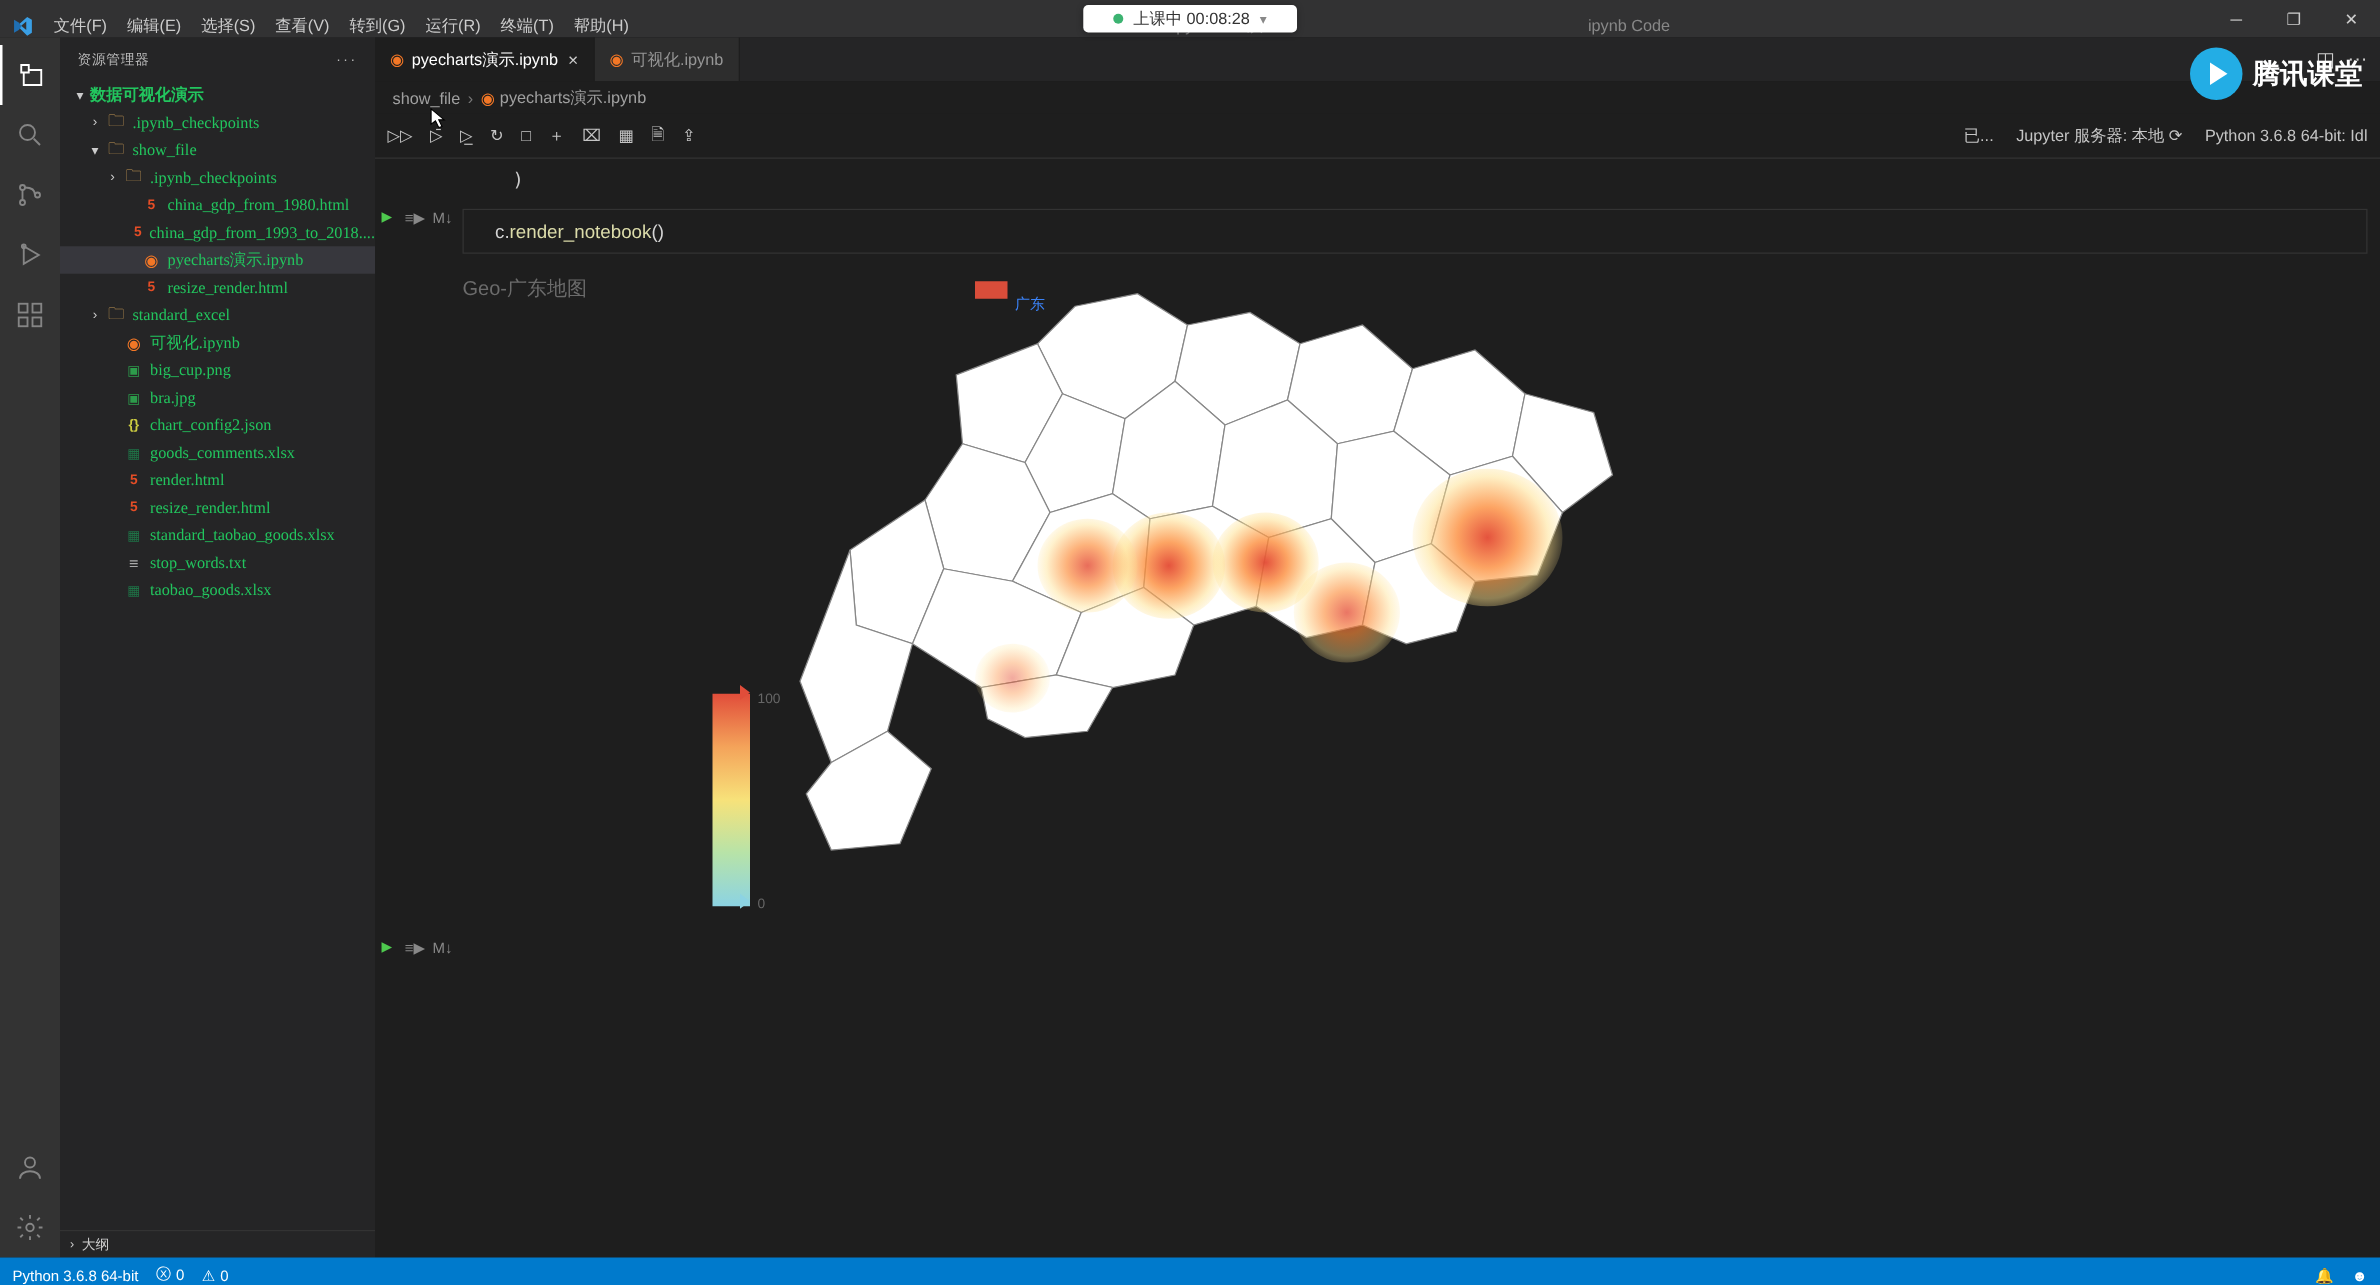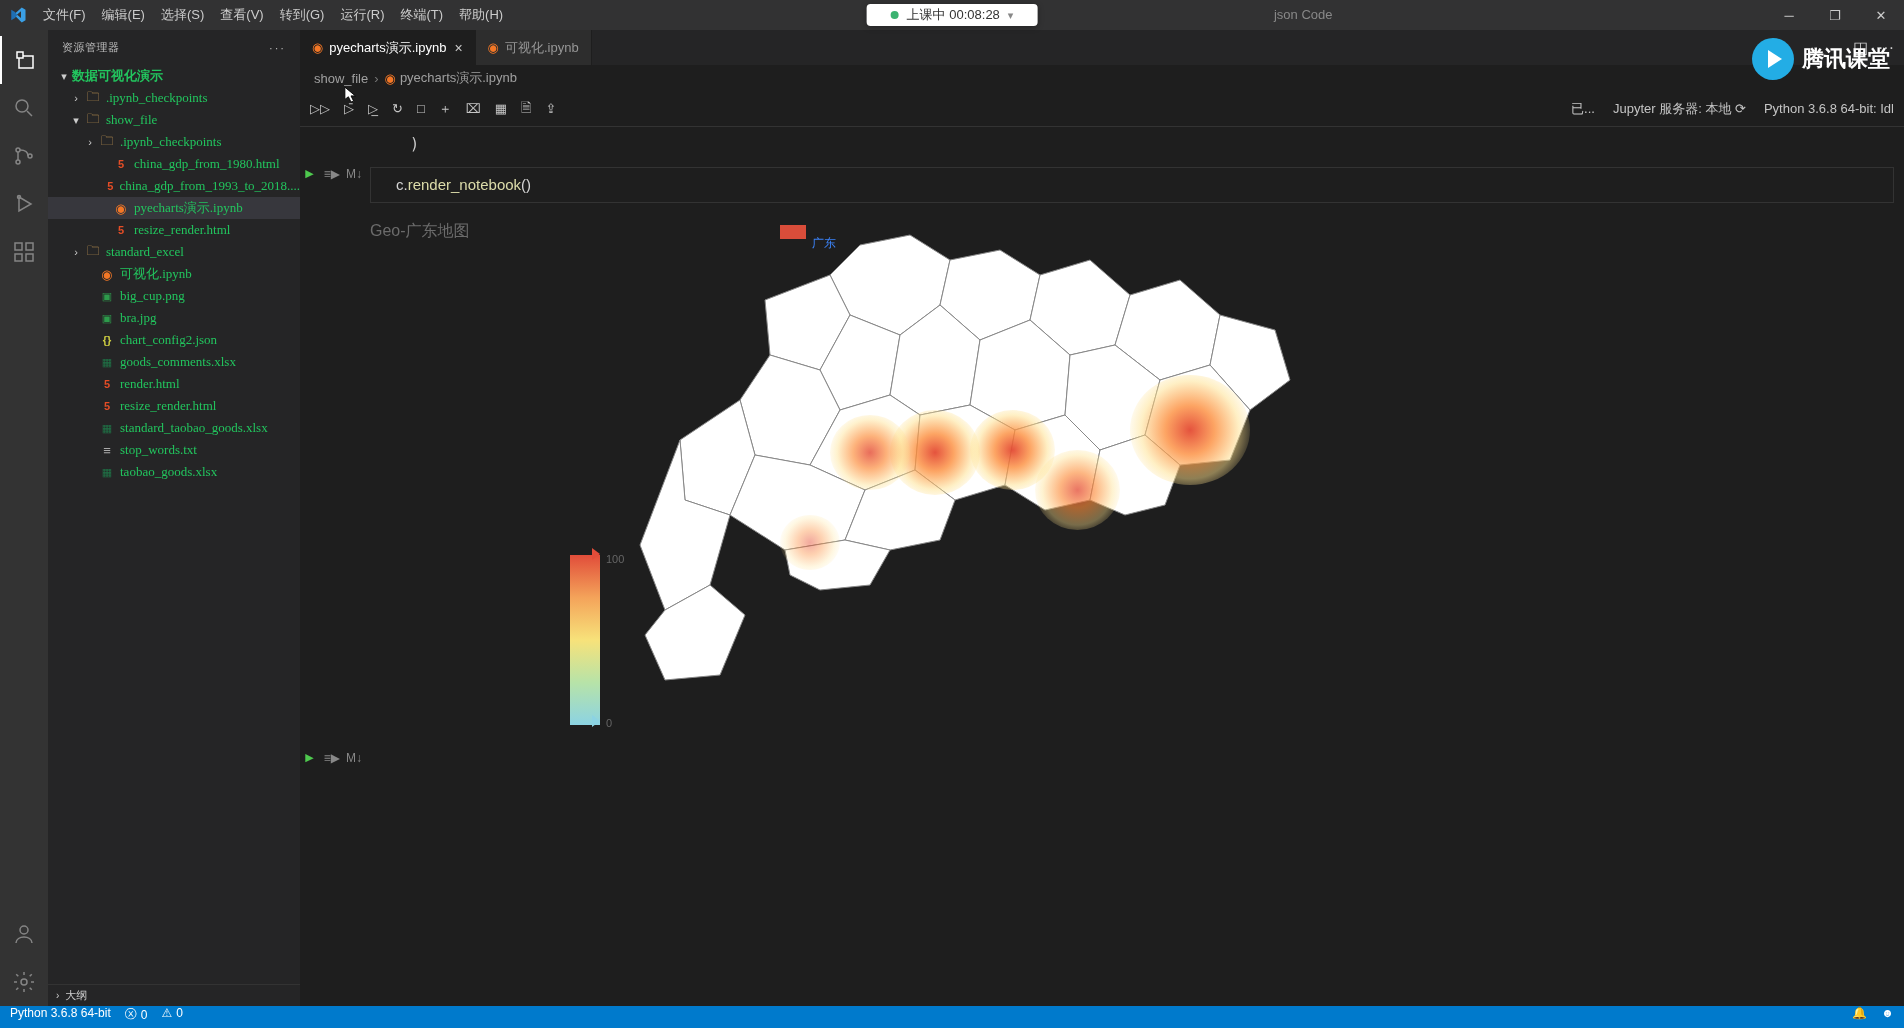--- a/index.html
+++ b/index.html
@@ -1,17 +1,17 @@
 <!DOCTYPE html>
 <html><head>
 <meta charset="utf-8">
 <style>
 * { margin:0; padding:0; box-sizing:border-box; font-family:"Segoe UI",Arial,sans-serif; }
 body { background:#1e1e1e; color:#cccccc; width:1904px; height:1028px; overflow:hidden; position:relative; }
-.titlebar { height:30px; background:#323233; display:flex; align-items:center; font-size:13px; color:#cccccc; }
+.titlebar { height:30px; background:#323233; display:flex; align-items:flex-end; font-size:13px; color:#cccccc; }
 .vsc-logo { width:35px; display:flex; justify-content:center; }
 .vsc-logo svg { width:18px; height:18px; }
 .menu { display:flex; }
 .menu-item { padding:0 8px; cursor:pointer; }
 .titlebar-center { flex:1; text-align:center; color:#888; }
 .titlebar-right { display:flex; align-items:center; }
 .title-btn { width:46px; height:30px; display:flex; align-items:center; justify-content:center; color:#ccc; }
 .class-bar { position:absolute; top:4px; left:50%; transform:translateX(-50%); background:#ffffff; color:#333; padding:2px 24px; border-radius:4px; font-size:13px; display:flex; align-items:center; z-index:50; box-shadow:0 1px 6px rgba(0,0,0,.3); }
 .class-bar .dot { width:8px; height:8px; background:#3cb371; border-radius:50%; margin-right:8px; }
 .class-bar .chev { margin-left:8px; color:#888; font-size:11px; }
@@ -65,21 +65,21 @@
 .legend-sq { position:absolute; top:10px; left:410px; width:26px; height:14px; background:#d94d3a; }
 .legend-lbl { position:absolute; top:8px; left:442px; color:#3b82f6; font-size:12px;margin-top:12px; }
 .map-canvas { width:760px; height:520px; margin-left:200px; position:relative; }
 .map-svg { position:absolute; top:-10px; left:0; }
 .heat { position:absolute; border-radius:50%; background:radial-gradient(circle,rgba(227,74,51,0.95) 0%,rgba(252,141,60,0.8) 30%,rgba(254,224,139,0.5) 60%,rgba(0,0,0,0) 80%); }
 .vis-bar { position:absolute; left:0; bottom:10px; width:30px; height:170px; background:linear-gradient(to top,#8cd3e3,#b7e3a8,#f7e27a,#f4a35a,#e14d3a); }
 .vis-top-tri { position:absolute; left:22px; bottom:175px; width:0; height:0; border-left:8px solid #e14d3a; border-top:6px solid transparent; border-bottom:6px solid transparent; }
 .vis-bot-tri { position:absolute; left:22px; bottom:8px; width:0; height:0; border-left:8px solid #8cd3e3; border-top:6px solid transparent; border-bottom:6px solid transparent; }
 .vis-top-lbl { position:absolute; left:36px; bottom:170px; font-size:11px; color:#666;text-align:right; }
 .vis-bot-lbl { position:absolute; left:36px; bottom:6px; font-size:11px; color:#666; }
-.statusbar { position:absolute; bottom:0; left:0; right:0; height:22px; background:#007acc; color:#fff; display:flex; align-items:flex-start; font-size:12px; padding:0 10px; gap:14px; }
+.statusbar { position:absolute; bottom:0; left:0; right:0; height:22px; background:#007acc; color:#fff; display:flex; align-items:flex-end; font-size:12px; padding:0 10px; gap:14px; }
 .statusbar .sbr { margin-left:auto; display:flex; gap:14px; }
 .sb-item { display:flex; align-items:center; gap:4px; }
 .tencent-logo { position:absolute; top:38px; right:14px; display:flex; align-items:center; color:#fff; font-size:22px; font-weight:bold; z-index:40; }
 .tencent-logo .pl { width:42px; height:42px; background:#23ade5; border-radius:50%; display:flex; align-items:center; justify-content:center; margin-right:8px; }
 .tencent-logo .pl::before { content:""; border-left:14px solid #fff; border-top:9px solid transparent; border-bottom:9px solid transparent; margin-left:4px; }
 .cursor-img { position:absolute; top:86px; left:344px; width:14px; height:18px; z-index:60; }
 </style>
 </head>
 <body>
 
@@ -94,21 +94,21 @@
     <div class="menu-item">文件(F)</div>
     <div class="menu-item">编辑(E)</div>
     <div class="menu-item">选择(S)</div>
     <div class="menu-item">查看(V)</div>
     <div class="menu-item">转到(G)</div>
     <div class="menu-item">运行(R)</div>
     <div class="menu-item">终端(T)</div>
     <div class="menu-item">帮助(H)</div>
   </div>
   <div class="titlebar-center">
-    <span style="margin-right:260px">pyecharts演</span><span>json Code</span>
+    <span style="margin-right:260px">pyecharts演</span><span>ipynb Code</span>
   </div>
   <div class="titlebar-right">
     <div class="title-btn">─</div>
     <div class="title-btn">❐</div>
     <div class="title-btn">✕</div>
   </div>
 </div>
 
 <div class="class-bar">
   <span class="dot"></span>

